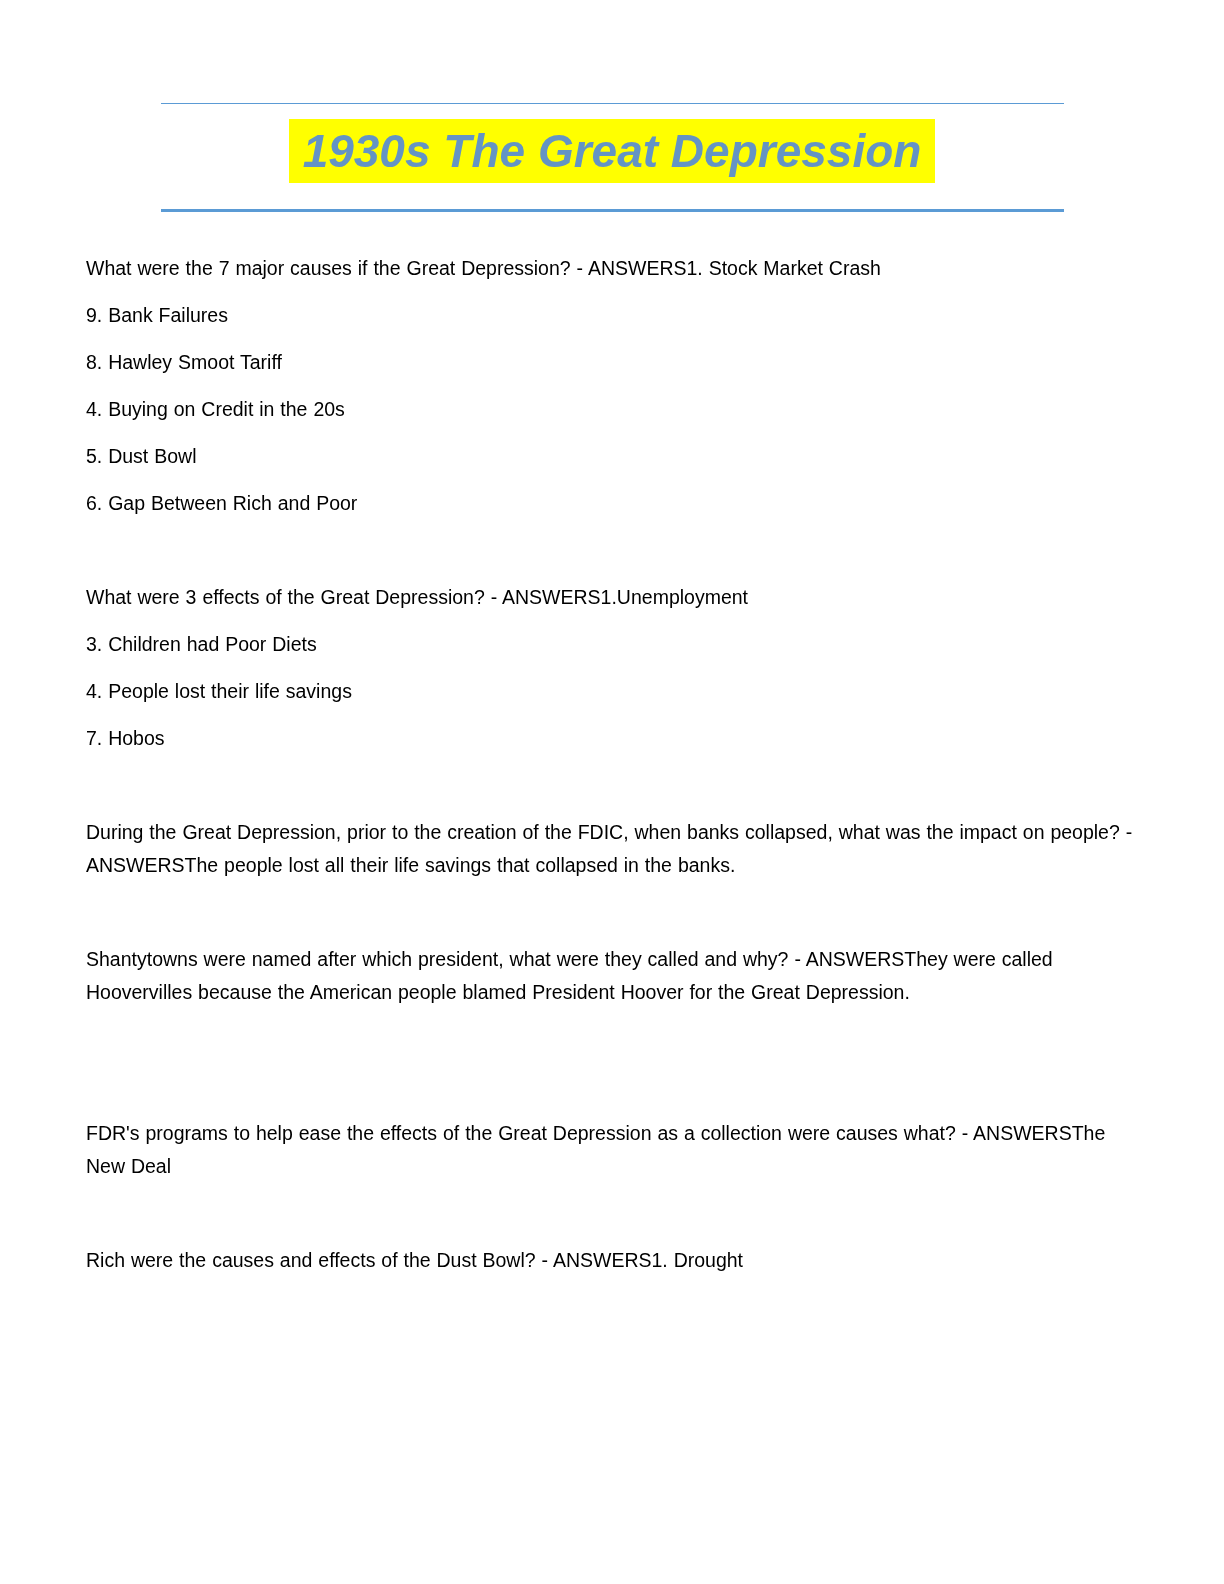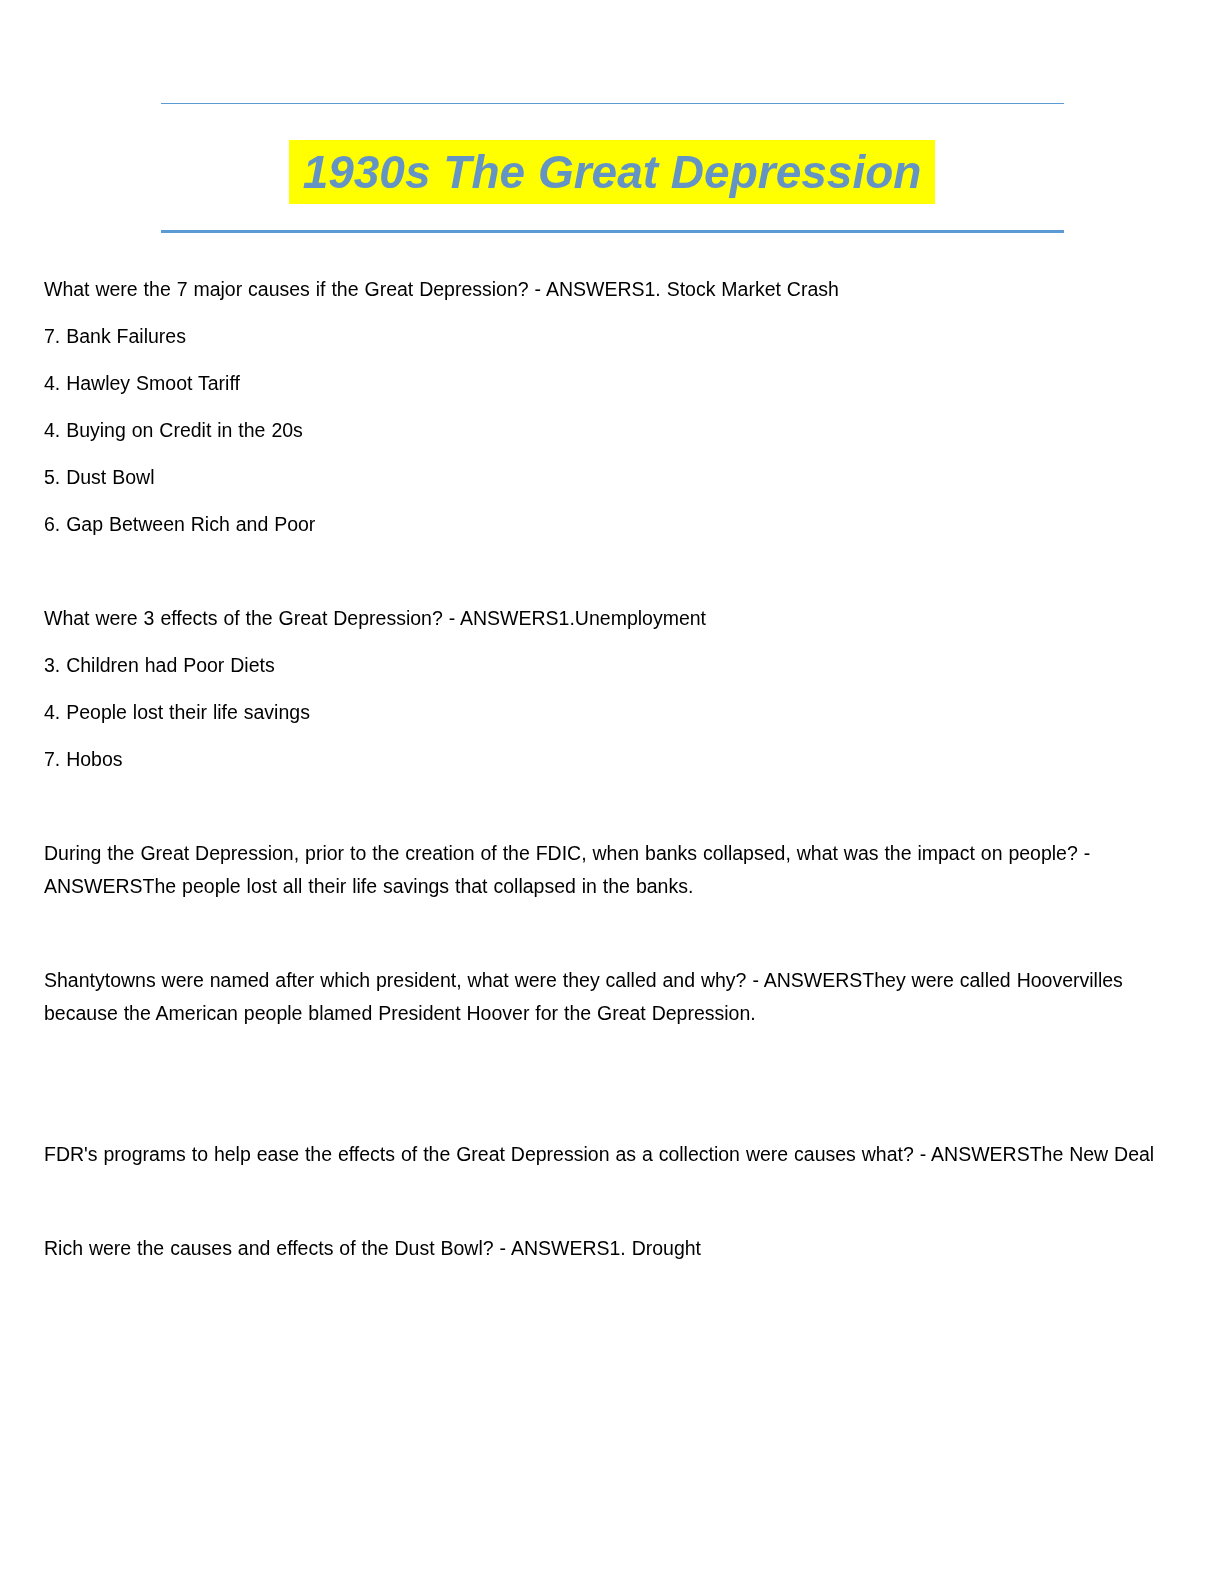--- a/index.html
+++ b/index.html
@@ -21,58 +21,58 @@
     width: 1224px;
     height: 1584px;
     position: relative;
     background: #ffffff;
   }
   .title-block {
     width: 903px;
     margin: 103px auto 0 auto;
     border-top: 1px solid var(--rule-color);
     border-bottom: 3px solid var(--rule-color);
-    padding: 36px 0 26px 0;
+    padding: 15px 0 26px 0;
     text-align: center;
   }
   .title-highlight {
     display: inline-block;
     background: var(--highlight-color);
     color: var(--title-color);
     font-style: italic;
     font-weight: 700;
     font-size: 46px;
     line-height: 64px;
     padding: 0 14px;
     letter-spacing: 0px;
     white-space: nowrap;
   }
   .doc-body {
-    padding: 0 44px;
+    padding: 0 86px;
     margin-top: 40px;
     font-size: 19.5px;
   }
   .para {
     margin: 0 0 14px 0;
     line-height: 33px;
     min-height: 33px;
     word-spacing: 0.5px;
   }
 </style>
 </head>
 <body>
 
 <div class="page">
   <div class="title-block">
     <span class="title-highlight">1930s The Great Depression</span>
   </div>
   <div class="doc-body">
       <p class="para">What were the 7 major causes if the Great Depression? - ANSWERS1. Stock Market Crash</p>
-      <p class="para">7. Bank Failures</p>
-      <p class="para">4. Hawley Smoot Tariff</p>
+      <p class="para">9. Bank Failures</p>
+      <p class="para">8. Hawley Smoot Tariff</p>
       <p class="para">4. Buying on Credit in the 20s</p>
       <p class="para">5. Dust Bowl</p>
       <p class="para">6. Gap Between Rich and Poor</p>
       <p class="para"></p>
       <p class="para">What were 3 effects of the Great Depression? - ANSWERS1.Unemployment</p>
       <p class="para">3. Children had Poor Diets</p>
       <p class="para">4. People lost their life savings</p>
       <p class="para">7. Hobos</p>
       <p class="para"></p>
       <p class="para">During the Great Depression, prior to the creation of the FDIC, when banks collapsed, what was the impact on people? - ANSWERSThe people lost all their life savings that collapsed in the banks.</p>

